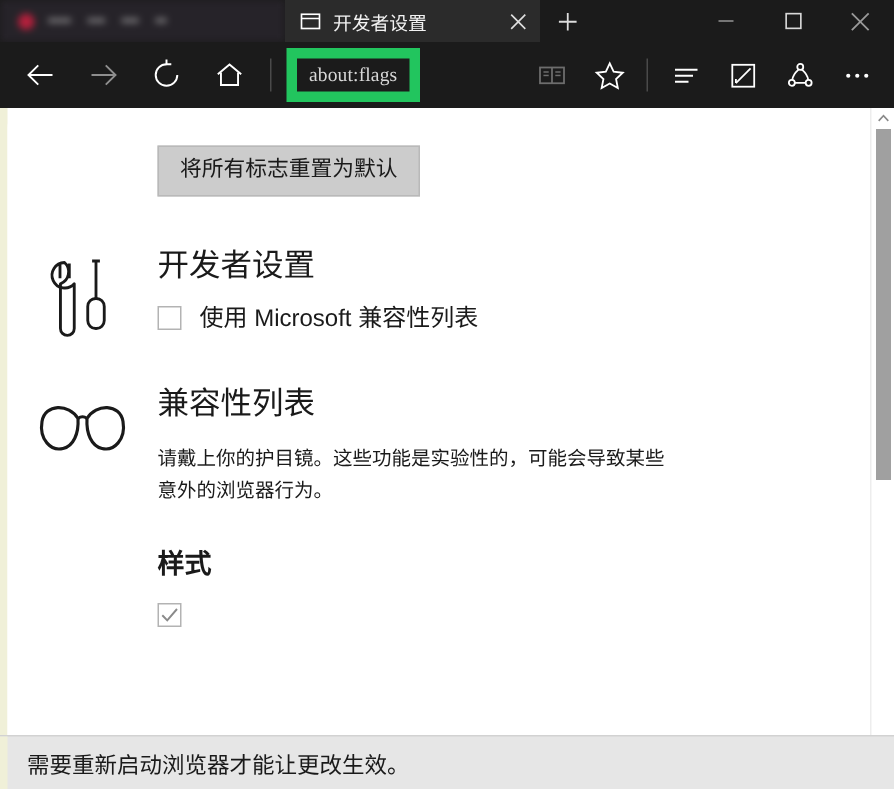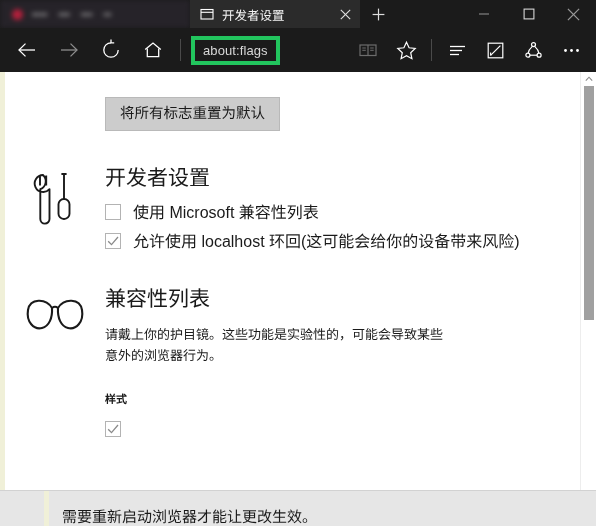--- a/index.html
+++ b/index.html
@@ -147,24 +147,25 @@
     flex: 1 1 auto;
     height: 38px;
     display: flex;
     align-items: center;
     min-width: 0;
   }
   .address-box {
     position: relative;
     margin-left: 4px;
     padding: 3px 8px;
-    border: 4px solid #22c55e;
+    border: 7px solid #22c55e;
     display: inline-flex;
     align-items: center;
     cursor: text;
+    font-family: Liberation Serif, serif;
   }
   .address-box .url {
     font-size: 13px;
     color: #d8d8d8;
     white-space: nowrap;
     letter-spacing: 0.1px;
   }
   .tb-right {
     display: flex;
     align-items: center;
@@ -237,21 +238,21 @@
     line-height: 1.25;
   }
   .section-desc {
     font-size: 13px;
     color: #1a1a1a;
     line-height: 1.62;
     margin: 6px 0 0 0;
     max-width: 345px;
   }
   .sub-title {
-    font-size: 11px;
+    font-size: 18px;
     font-weight: bold;
     color: #1a1a1a;
     margin: 24px 0 14px 0;
   }
 
   .check-row {
     display: flex;
     align-items: flex-start;
     margin: 9px 0;
     cursor: pointer;
@@ -313,23 +314,22 @@
   
   .notify-bar {
     position: absolute;
     left: 0;
     right: 0;
     bottom: 0;
     height: 36px;
     background: #e6e6e6;
     border-top: 1px solid #d2d2d2;
     display: flex;
-    align-items: flex-end;
+    align-items: center;
     box-sizing: border-box;
-    padding-left: 44px;
   }
   .notify-edge {
     width: 5px;
     height: 100%;
     background: #f0f0d8;
     flex: 0 0 auto;
   }
   .notify-text {
     font-size: 15px;
     color: #1a1a1a;
@@ -509,28 +509,20 @@
             </svg>
           </div>
 
           <h2 class="section-title">开发者设置</h2>
 
           <div class="check-row">
             <span class="checkbox"></span>
             <span class="check-label">使用 Microsoft 兼容性列表</span>
           </div>
 
-          <div class="check-row">
-            <span class="checkbox">
-              <svg width="14" height="14" viewBox="0 0 14 14">
-                <polyline points="2.2,7.2 5.5,10.6 12,3" fill="none" stroke="#8a8a8a" stroke-width="1.3"></polyline>
-              </svg>
-            </span>
-            <span class="check-label">允许使用 localhost 环回(这可能会给你的设备带来风险)</span>
-          </div>
         </div>
 
         
         <div class="section">
           <div class="section-icon">
             <svg width="62" height="46" viewBox="0 0 62 46">
               <path d="M28 18 q3 -2.4 6 0" fill="none" stroke="#1a1a1a" stroke-width="2"></path>
               <path d="M28 18 C22 8, 6 8, 4 20 C2 32, 10 40, 18 38 C25 36.4, 28.6 28, 28 18 Z" fill="none" stroke="#1a1a1a" stroke-width="2.1"></path>
               <path d="M34 18 C40 8, 56 8, 58 20 C60 32, 52 40, 44 38 C37 36.4, 33.4 28, 34 18 Z" fill="none" stroke="#1a1a1a" stroke-width="2.1"></path>
             </svg>

